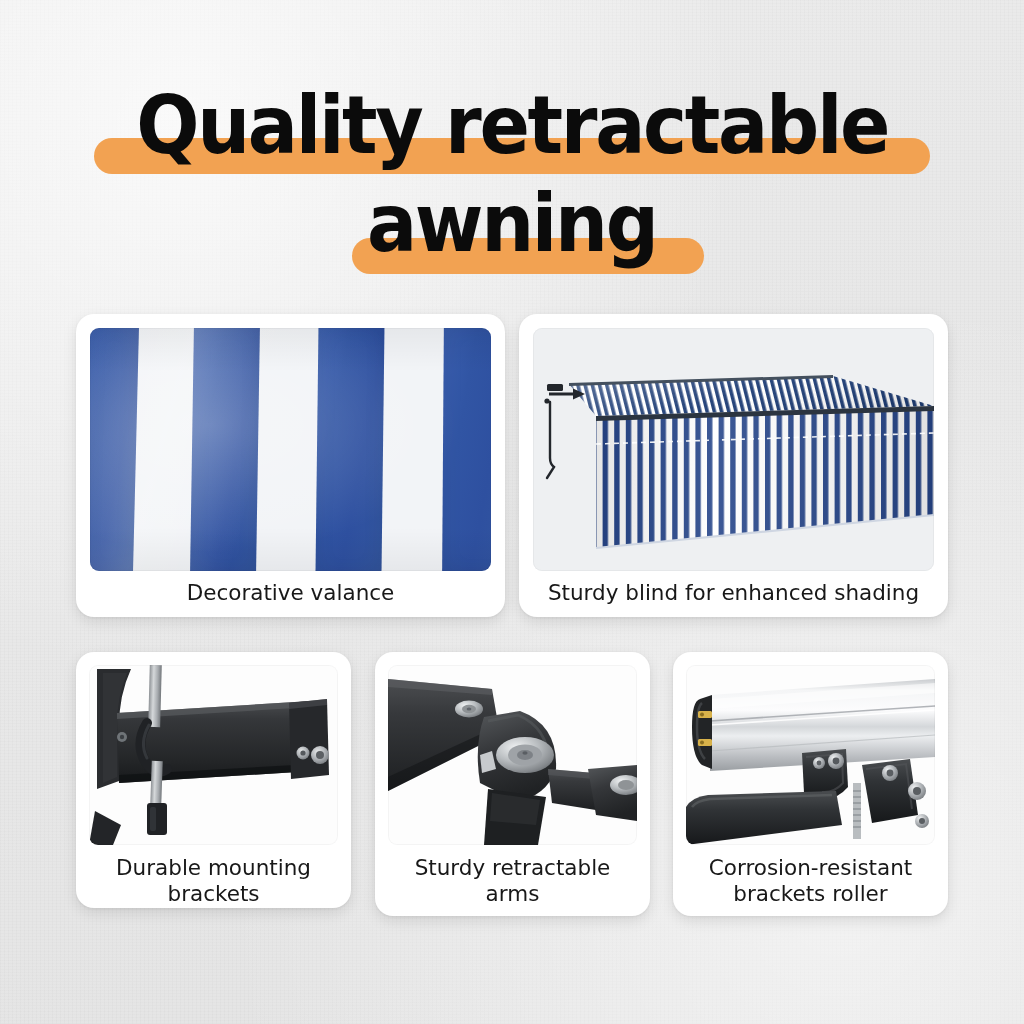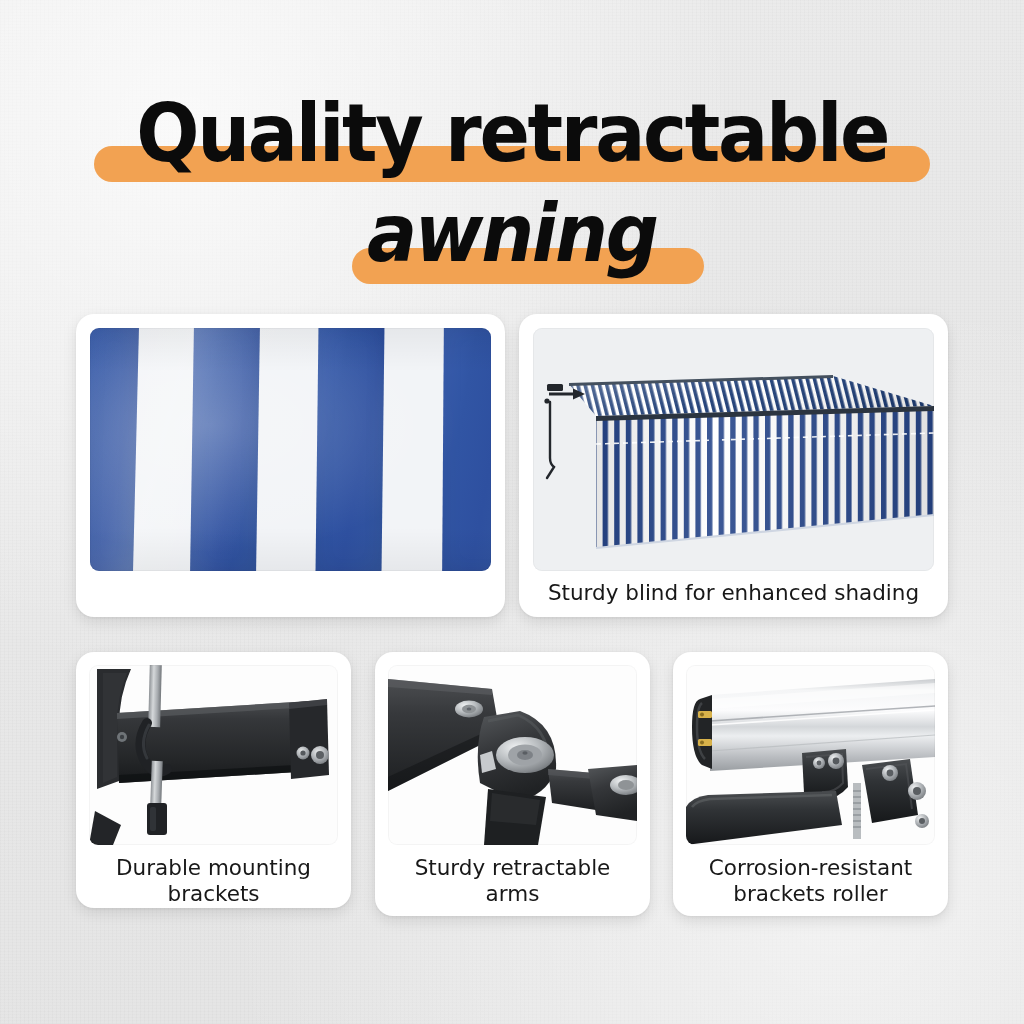--- a/index.html
+++ b/index.html
@@ -37,21 +37,21 @@
     left: 0;
     top: 86px;
     width: 1024px;
     text-align: center;
   }
 
   .title-line {
     position: relative;
     display: block;
     line-height: 1.0;
-    margin: 8px auto;
+    margin: 0 auto;
   }
 
   .title-line .hl {
     position: absolute;
     z-index: 1;
     background: #f2a252;
     border-radius: 999px;
   }
 
   .title-line .txt {
@@ -71,21 +71,21 @@
   #title-line-1 { height: 92px; }
   #title-line-1 .hl {
     left: 94px;
     top: 52px;
     width: 836px;
     height: 36px;
   }
   #title-line-1 .txt { font-size: 80px; }
 
   
-  #title-line-2 { height: 92px; margin-top: 6px; font-style: italic; }
+  #title-line-2 { height: 92px; margin-top: 6px; }
   #title-line-2 .hl {
     left: 352px;
     top: 54px;
     width: 352px;
     height: 36px;
   }
   #title-line-2 .txt { font-size: 80px; }
 
   
   .card {
@@ -201,20 +201,21 @@
     <div class="valance">
       <div class="stripe" style="left:-1%;  width:12.5%; transform: skewX(-1.4deg);"></div>
       <div class="stripe" style="left:25.5%; width:16.5%; transform: skewX(-0.9deg);"></div>
       <div class="stripe" style="left:56.5%; width:16.5%; transform: skewX(-0.7deg);"></div>
       <div class="stripe" style="left:88%;  width:18%;   transform: skewX(-0.4deg);"></div>
       <div class="sheen"></div>
       <div class="vshade"></div>
     </div>
   </div>
 
+  <div class="card-caption">Decorative valance</div>
 </div>
 
 <div class="card" id="card-front-blind">
 
   <div class="card-media">
     <div class="awning-scene">
       <svg viewBox="0 0 401 243" preserveAspectRatio="none" aria-hidden="true">
         <defs>
 
           <pattern id="canopyStripes" width="7" height="10" patternUnits="userSpaceOnUse" patternTransform="rotate(-14)">

